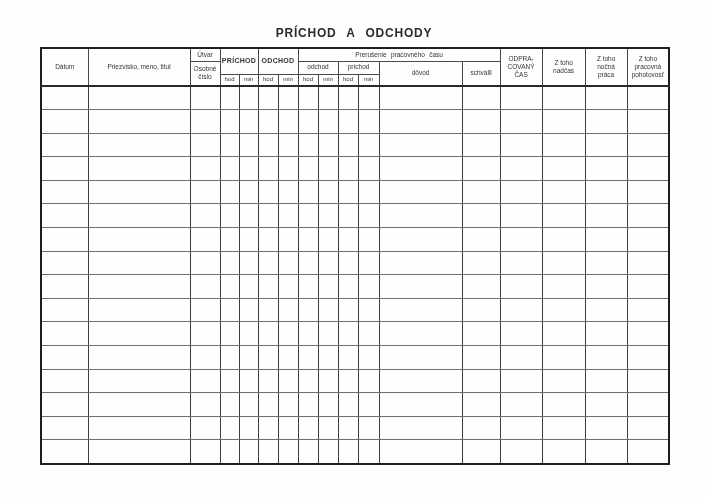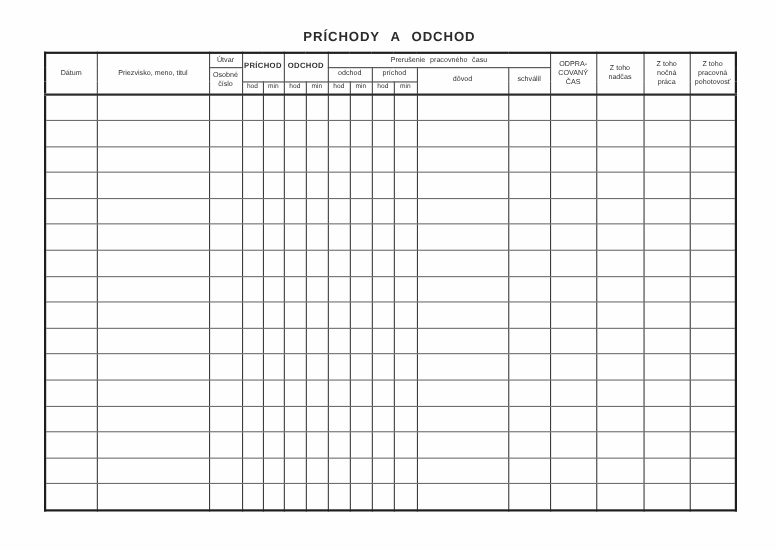--- a/index.html
+++ b/index.html
@@ -63,21 +63,21 @@
     border-top: 1px solid #6e6e6e;
     border-bottom: 1px solid #6e6e6e;
     background: #fefefe;
   }
 </style>
 </head>
 <body>
 
 <div class="page">
 
-  <div class="form-title">PRÍCHODY A ODCHOD</div>
+  <div class="form-title">PRÍCHOD A ODCHODY</div>
 
   <table class="form">
     <colgroup>
       <col style="width:47px">
         <col style="width:102px">
         <col style="width:30px">
       <col style="width:19px">
         <col style="width:19px">
         <col style="width:20px">
       <col style="width:20px">

